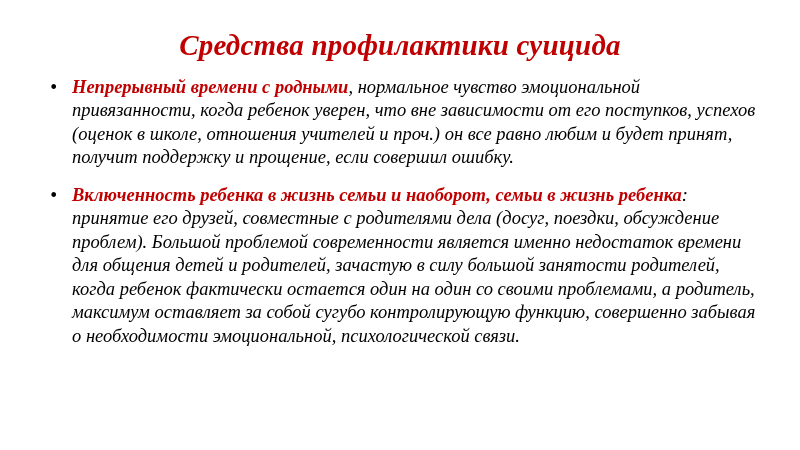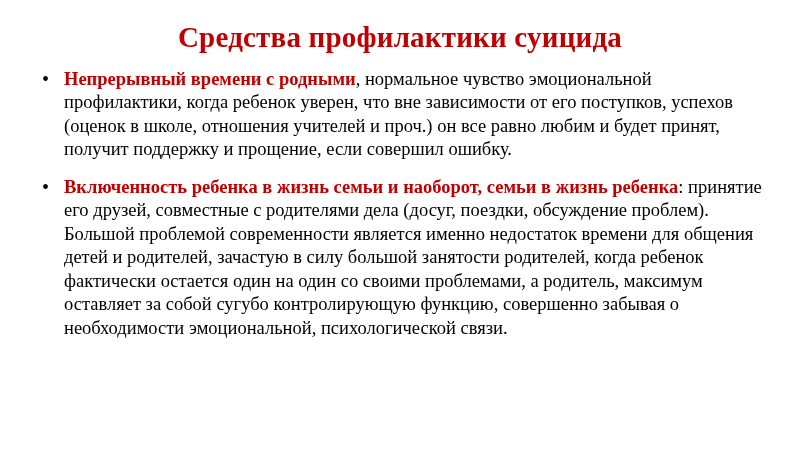--- a/index.html
+++ b/index.html
@@ -11,21 +11,22 @@
     height: 450px;
     background: #ffffff;
     font-family: "Liberation Serif", serif;
     overflow: hidden;
   }
   .slide {
     position: relative;
     width: 800px;
     height: 450px;
     box-sizing: border-box;
-    padding: 0;
+    padding: 8px;
+    font-style: italic;
   }
   .slide-title {
     text-align: center;
     color: #C00000;
     font-family: "Liberation Serif", serif;
     font-weight: bold;
     font-size: 29px;
     line-height: 1.1;
     margin: 0;
     padding: 22px 30px 0 30px;
@@ -65,21 +66,21 @@
 </head>
 <body>
 
 <div class="slide">
 
   <h1 class="slide-title">Средства профилактики суицида</h1>
 
   <ul class="body-list">
 
     <li class="bullet-item">
-      <span class="lead">Непрерывный времени с родными</span><span class="rest">, нормальное чувство эмоциональной профилактики, когда ребенок уверен, что вне зависимости от его поступков, успехов (оценок в школе, отношения учителей и проч.) он все равно любим и будет принят, получит поддержку и прощение, если совершил ошибку.</span>
+      <span class="lead">Непрерывный времени с родными</span><span class="rest">, нормальное чувство эмоциональной привязанности, когда ребенок уверен, что вне зависимости от его поступков, успехов (оценок в школе, отношения учителей и проч.) он все равно любим и будет принят, получит поддержку и прощение, если совершил ошибку.</span>
     </li>
 
     <li class="bullet-item">
       <span class="lead">Включенность ребенка в жизнь семьи и наоборот, семьи в жизнь ребенка</span><span class="rest">: принятие его друзей, совместные с родителями дела (досуг, поездки, обсуждение проблем). Большой проблемой современности является именно недостаток времени для общения детей и родителей, зачастую в силу большой занятости родителей, когда ребенок фактически остается один на один со своими проблемами, а родитель, максимум оставляет за собой сугубо контролирующую функцию, совершенно забывая о необходимости эмоциональной, психологической связи.</span>
     </li>
 
   </ul>
 
 </div>
 

